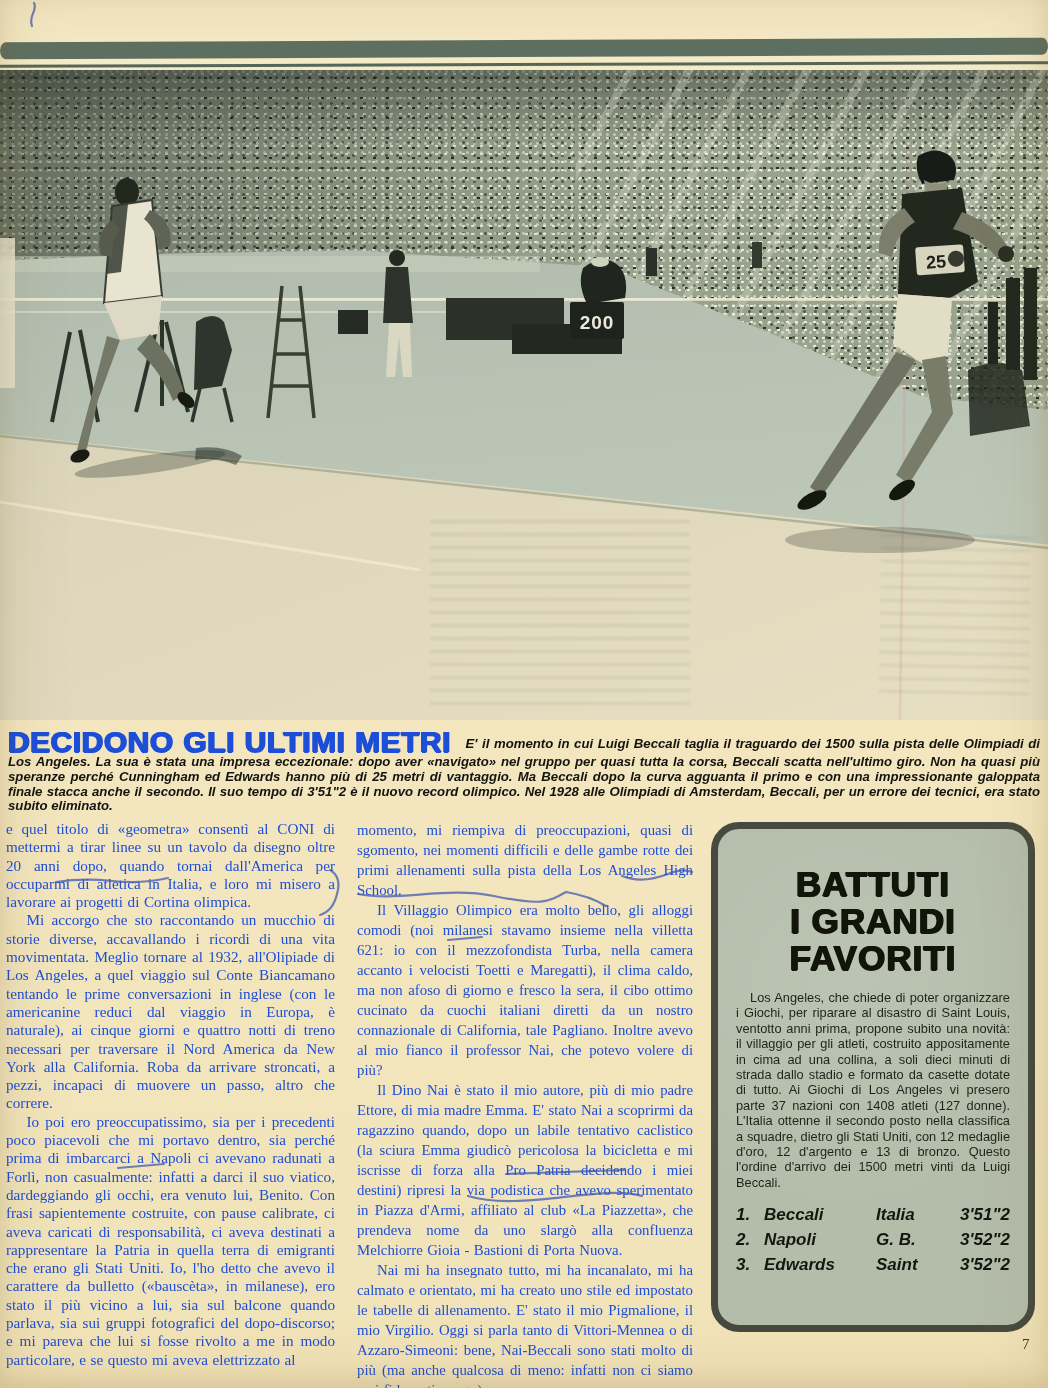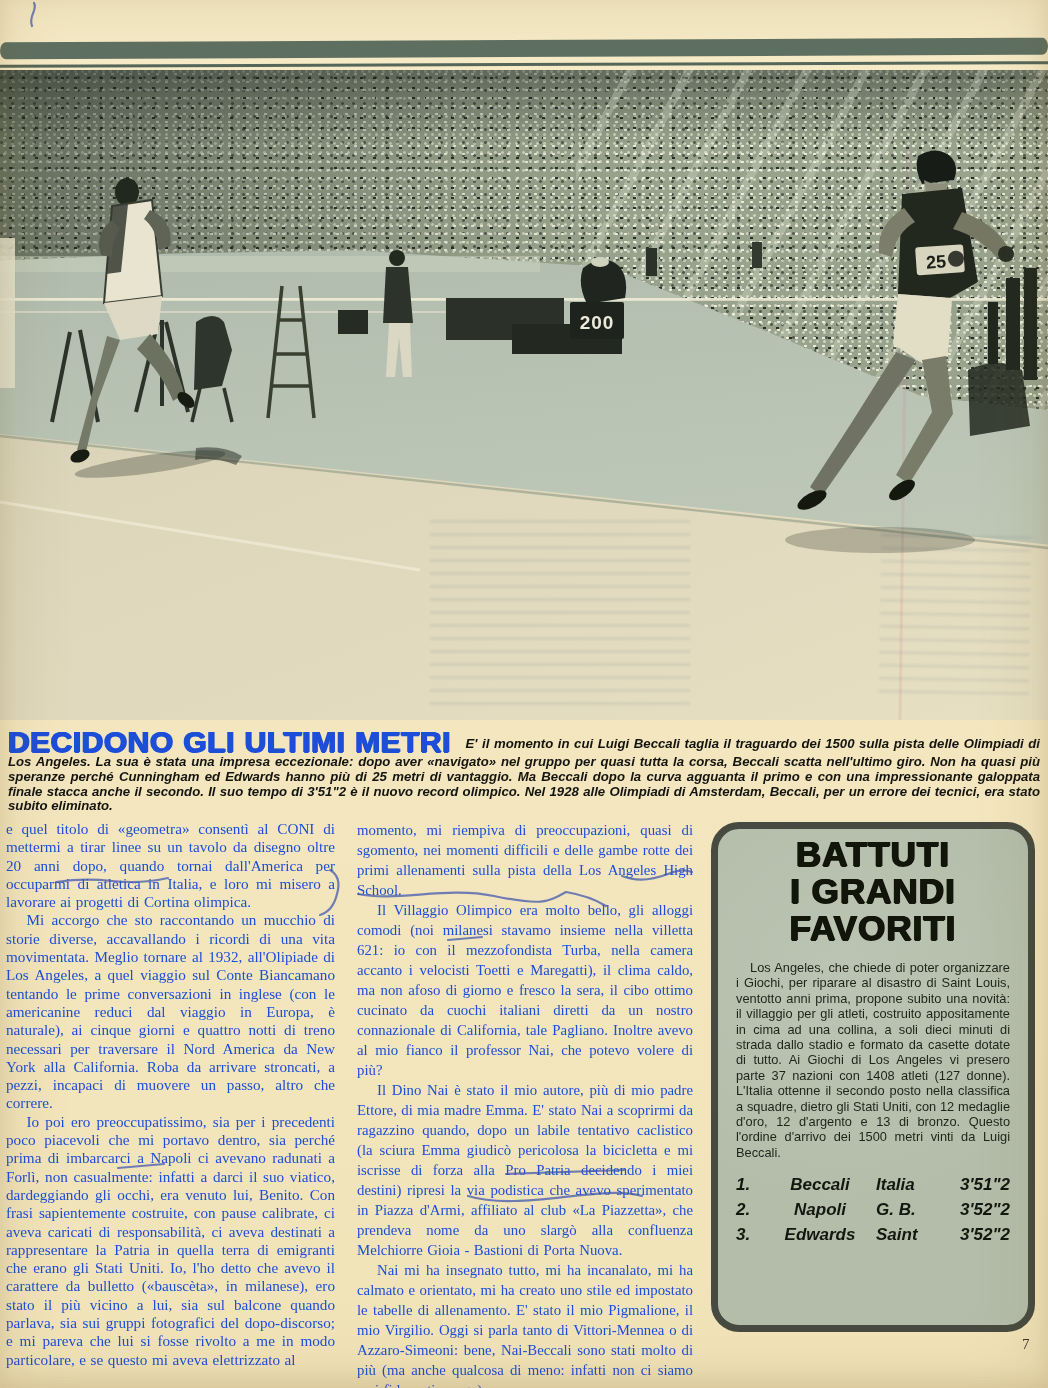--- a/index.html
+++ b/index.html
@@ -54,29 +54,29 @@
   
   .col{position:absolute;top:820px;text-align:justify;color:#1d4ed8;word-spacing:.05em;}
   .col p{margin:0;}
   .col p + p{text-indent:1.35em;}
   .col-left{left:6px;width:329px;font-size:15.2px;line-height:18.3px;}
   .col-mid{left:357px;width:336px;font-size:14.8px;line-height:20px;}
   
   .sidebar{position:absolute;left:711px;top:822px;width:324px;height:510px;box-sizing:border-box;
     border:7px solid #474a40;border-radius:28px;background:
       radial-gradient(circle at 40% 30%,rgba(255,255,255,.10),transparent 60%),#b4bdaa;
-    padding:0 18px;font-family:"Liberation Sans",sans-serif;}
+    padding:30px 18px;font-family:"Liberation Sans",sans-serif;}
   .sb-title{margin:6px 0 0;text-align:center;white-space:pre-line;
     font-size:35px;line-height:37px;letter-spacing:1px;color:#121509;}
   .sb-body{margin:14px 0 0;text-align:justify;text-indent:1.1em;
     font-weight:normal;font-size:12.8px;line-height:15.4px;color:#1f231a;}
   .sb-results{margin-top:12px;font-weight:bold;font-style:italic;font-size:17px;color:#14170f;}
   .sb-row{display:flex;line-height:25px;}
   .sb-pos{width:28px;}
-  .sb-name{width:112px;text-align:center;}
+  .sb-name{width:112px;}
   .sb-country{flex:1;}
   .sb-time{text-align:right;}
   
   .page-number{position:absolute;left:1022px;top:1336px;font-size:15px;color:#3c342a;}
   .pen{position:absolute;left:0;top:0;z-index:55;pointer-events:none;}
 </style>
 </head>
 <body>
 
 <div class="top-band"></div>

